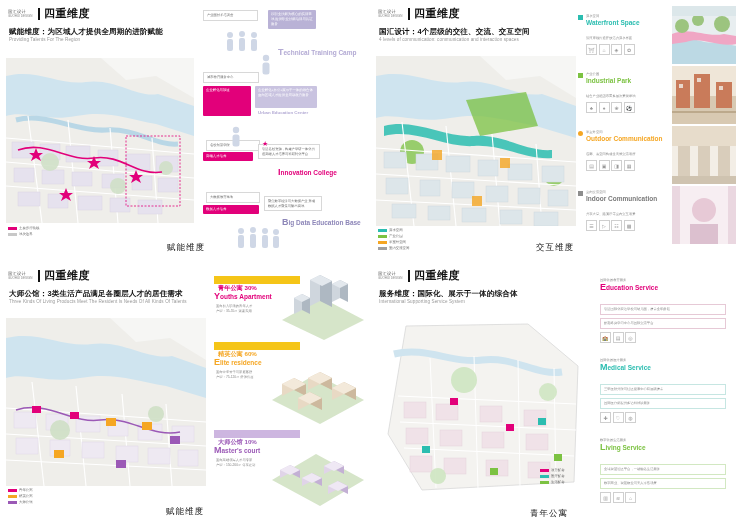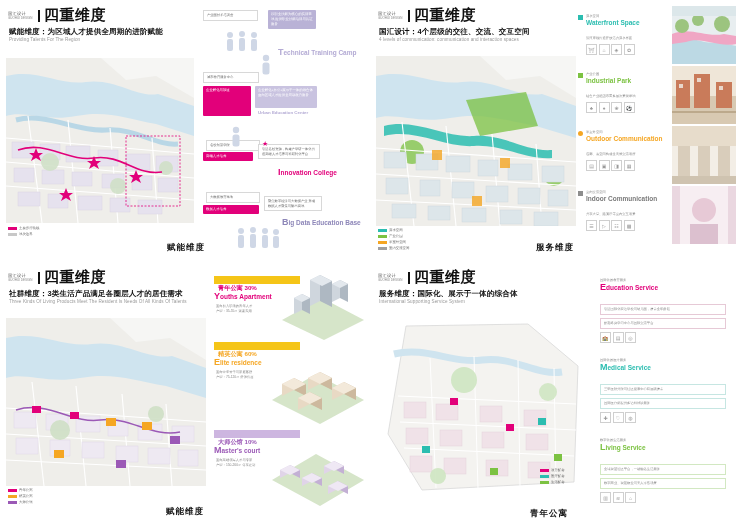--- a/index.html
+++ b/index.html
@@ -14,26 +14,26 @@
   .q2{left:370px;top:0;}
   .q3{left:0;top:262px;}
   .q4{left:370px;top:262px;}
 
   
   .hdr{position:absolute;left:8px;top:6px;display:flex;align-items:center;}
   .hdr .logo{width:26px;height:14px;display:flex;flex-direction:column;justify-content:center;}
   .hdr .logo .l1{font-size:4.2px;color:#555;letter-spacing:.3px;line-height:5px;}
   .hdr .logo .l2{font-size:3px;color:#888;line-height:4px;}
   .hdr .bar{width:2px;height:12px;background:#111;margin:0 4px;}
-  .hdr .ttl{font-size:15px;font-weight:bold;color:#111;letter-spacing:.5px;}
+  .hdr .ttl{font-size:11px;font-weight:bold;color:#111;letter-spacing:.5px;}
 
   .subttl{position:absolute;left:9px;top:27px;font-size:7.5px;font-weight:bold;color:#111;letter-spacing:.2px;}
   .subttl-en{position:absolute;left:9px;top:37px;font-size:4.6px;color:#999;letter-spacing:.1px;}
 
-  .qlabel{position:absolute;font-size:8.5px;color:#111;font-weight:bold;letter-spacing:1px;}
+  .qlabel{position:absolute;font-size:8.5px;color:#111;font-weight:normal;letter-spacing:1px;}
 
   
   .map{position:absolute;overflow:hidden;}
   .mapbg{position:absolute;left:0;top:0;width:100%;height:100%;}
 
   .legend{position:absolute;font-size:3.4px;color:#666;line-height:5px;}
   .legend .row{display:flex;align-items:center;margin-bottom:1px;}
   .legend .sw{width:9px;height:3px;margin-right:2px;display:inline-block;}
 
   
@@ -425,35 +425,35 @@
     <div class="photo" style="left:302px;top:186px;width:64px;height:58px;">
       <svg viewBox="0 0 64 58" width="64" height="58">
         <rect width="64" height="58" fill="#f7eef2"></rect>
         <circle cx="32" cy="24" r="12" fill="#e7c9d6"></circle>
         <rect x="18" y="38" width="28" height="20" fill="#dcc0cf"></rect>
         <rect x="0" y="0" width="8" height="58" fill="#ead7e0"></rect>
         <rect x="56" y="0" width="8" height="58" fill="#ead7e0"></rect>
       </svg>
     </div>
 
-    <div class="qlabel" style="left:166px;top:242px;">服务维度</div>
+    <div class="qlabel" style="left:166px;top:242px;">交互维度</div>
   </div>
 
   <div class="quad q3">
 
     <div class="hdr">
       <div class="logo">
         <div class="l1">国汇设计</div>
         <div class="l2">GUOHUI DESIGN</div>
       </div>
       <div class="bar"></div>
       <div class="ttl">四重维度</div>
     </div>
 
-    <div class="subttl">社群维度：3类生活产品满足各圈层人才的居住需求</div>
+    <div class="subttl">大师公馆：3类生活产品满足各圈层人才的居住需求</div>
     <div class="subttl-en">Three Kinds Of Living Products Meet The Resident ls Needs Of All Kinds Of Talents</div>
 
     <div class="map" style="left:6px;top:56px;width:200px;height:168px;">
       <svg class="mapbg" viewBox="0 0 200 168" preserveAspectRatio="none">
         <rect x="0" y="0" width="200" height="168" fill="#f6f6f4"></rect>
         <path d="M0 0 L104 0 L130 24 L164 20 L200 42 L200 168 L0 168 Z" fill="#efeeea"></path>
         <path d="M0 20 C32 12 58 30 86 26 C118 22 140 42 166 38 L200 50 L200 80 L160 68 C128 62 106 54 74 60 C42 66 18 54 0 60 Z" fill="#cfe4ef"></path>
         <g stroke="#ffffff" stroke-width="1.1" fill="none">
           <path d="M0 90 L200 104"></path>
             <path d="M0 116 L200 128"></path>

